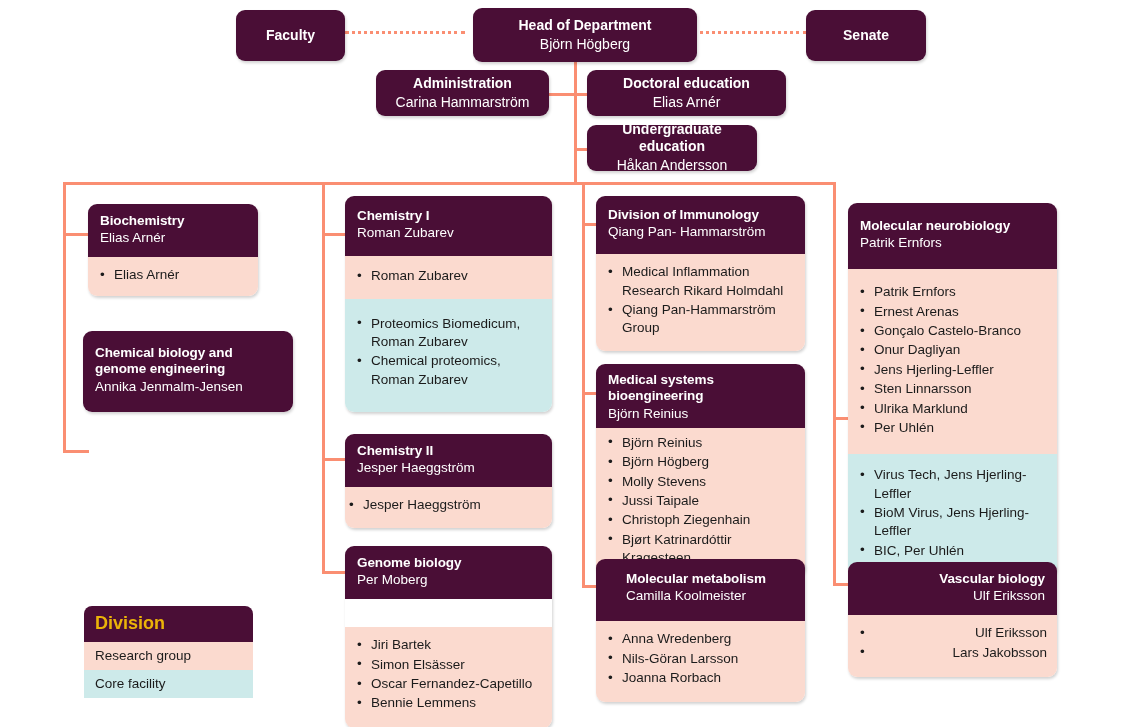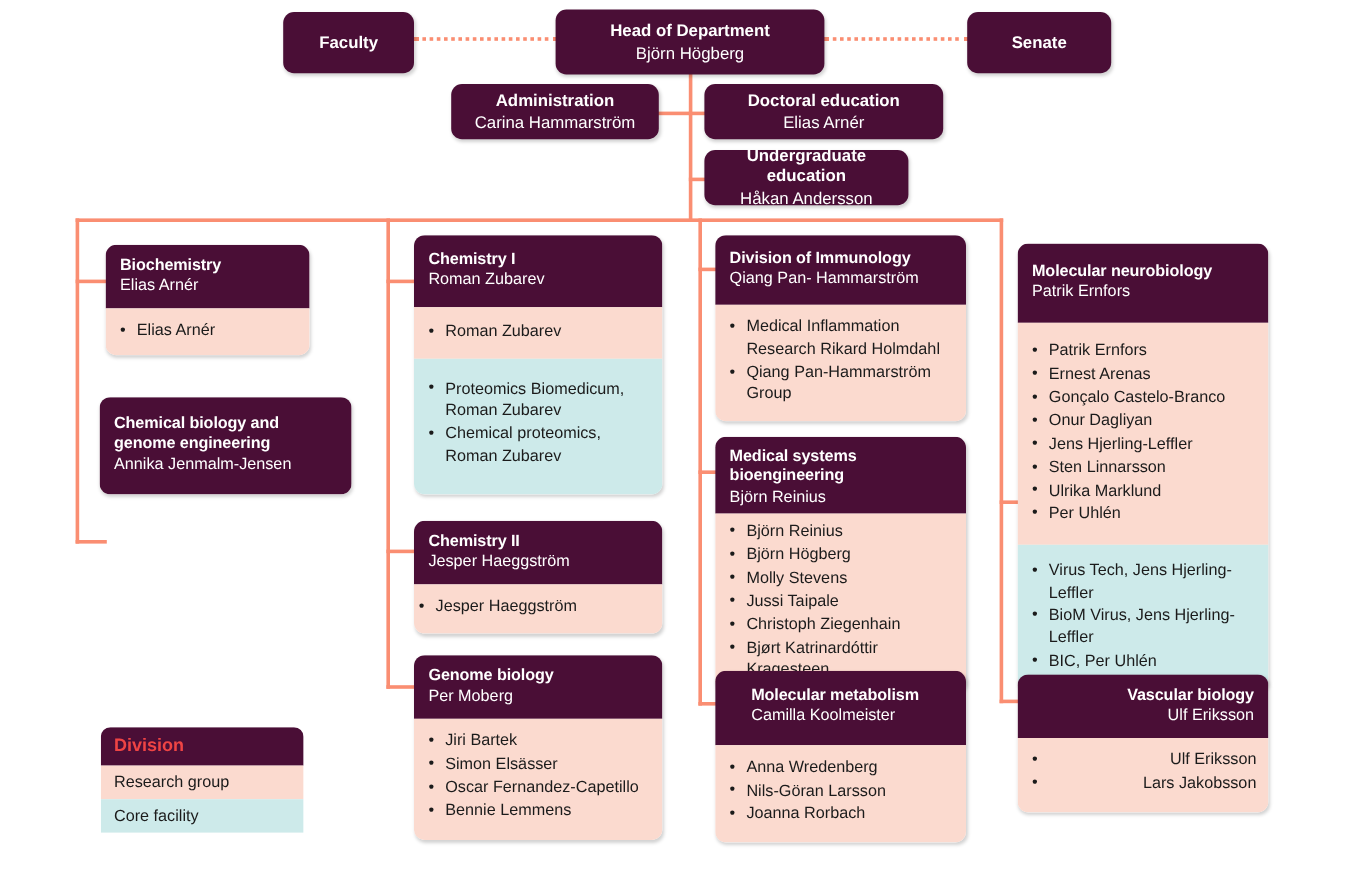--- a/index.html
+++ b/index.html
@@ -105,23 +105,23 @@
 
   
   .legend {
     position: absolute;
     border-radius: 8px 8px 0 0;
     overflow: hidden;
     box-sizing: border-box;
   }
   .legend .lg-hdr {
     background: #4a0e36;
-    color: #ef4444;
+    color: #eab308;
     font-weight: bold;
-    font-size: 15px;
+    font-size: 18px;
     padding: 7px 11px 8px 11px;
   }
   .legend .lg-row {
     font-size: 13.5px;
     padding: 6px 11px 7px 11px;
     color: #1b1b1b;
   }
   .legend .pink { background: #fbdacf; }
   .legend .teal { background: #cdeaea; }
 </style>
@@ -155,21 +155,21 @@
   <div class="line h" style="left:582px; top:585px; width:24px;"></div>
 
   <div class="line v" style="left:833px; top:182px; height:404px;"></div>
   <div class="line h" style="left:833px; top:417px; width:22px;"></div>
   <div class="line h" style="left:833px; top:583px; width:22px;"></div>
 
   <div class="simple" style="left:236px; top:10px; width:109px; height:51px;">
     <div class="t">Faculty</div>
   </div>
 
-  <div class="simple" style="left:463px; top:8px; width:224px; height:54px;">
+  <div class="simple" style="left:473px; top:8px; width:224px; height:54px;">
     <div class="t">Head of Department</div>
     <div class="s">Björn Högberg</div>
   </div>
 
   <div class="simple" style="left:806px; top:10px; width:120px; height:51px;">
     <div class="t">Senate</div>
   </div>
 
   <div class="simple" style="left:376px; top:70px; width:173px; height:46px;">
     <div class="t">Administration</div>
@@ -225,21 +225,21 @@
     <ul class="lst body-pink" style="padding-left:18px; padding-top:9px; padding-bottom:12px;">
         <li>Jesper Haeggström</li>
       </ul>
   </div>
 
   <div class="box" style="left:345px; top:546px; width:207px;">
     <div class="hdr">
       <div class="t">Genome biology</div>
       <div class="s">Per Moberg</div>
     </div>
-    <ul class="lst body-pink" style="padding-bottom:14px;">
+    <ul class="lst body-pink" style="padding-bottom:14px;margin-top:28px;">
         <li>Jiri Bartek</li>
         <li>Simon Elsässer</li>
         <li>Oscar Fernandez-Capetillo</li>
         <li>Bennie Lemmens</li>
       </ul>
   </div>
 
   <div class="box" style="left:596px; top:196px; width:209px;">
     <div class="hdr" style="padding-top:11px; padding-bottom:13px;">
       <div class="t">Division of Immunology</div>

